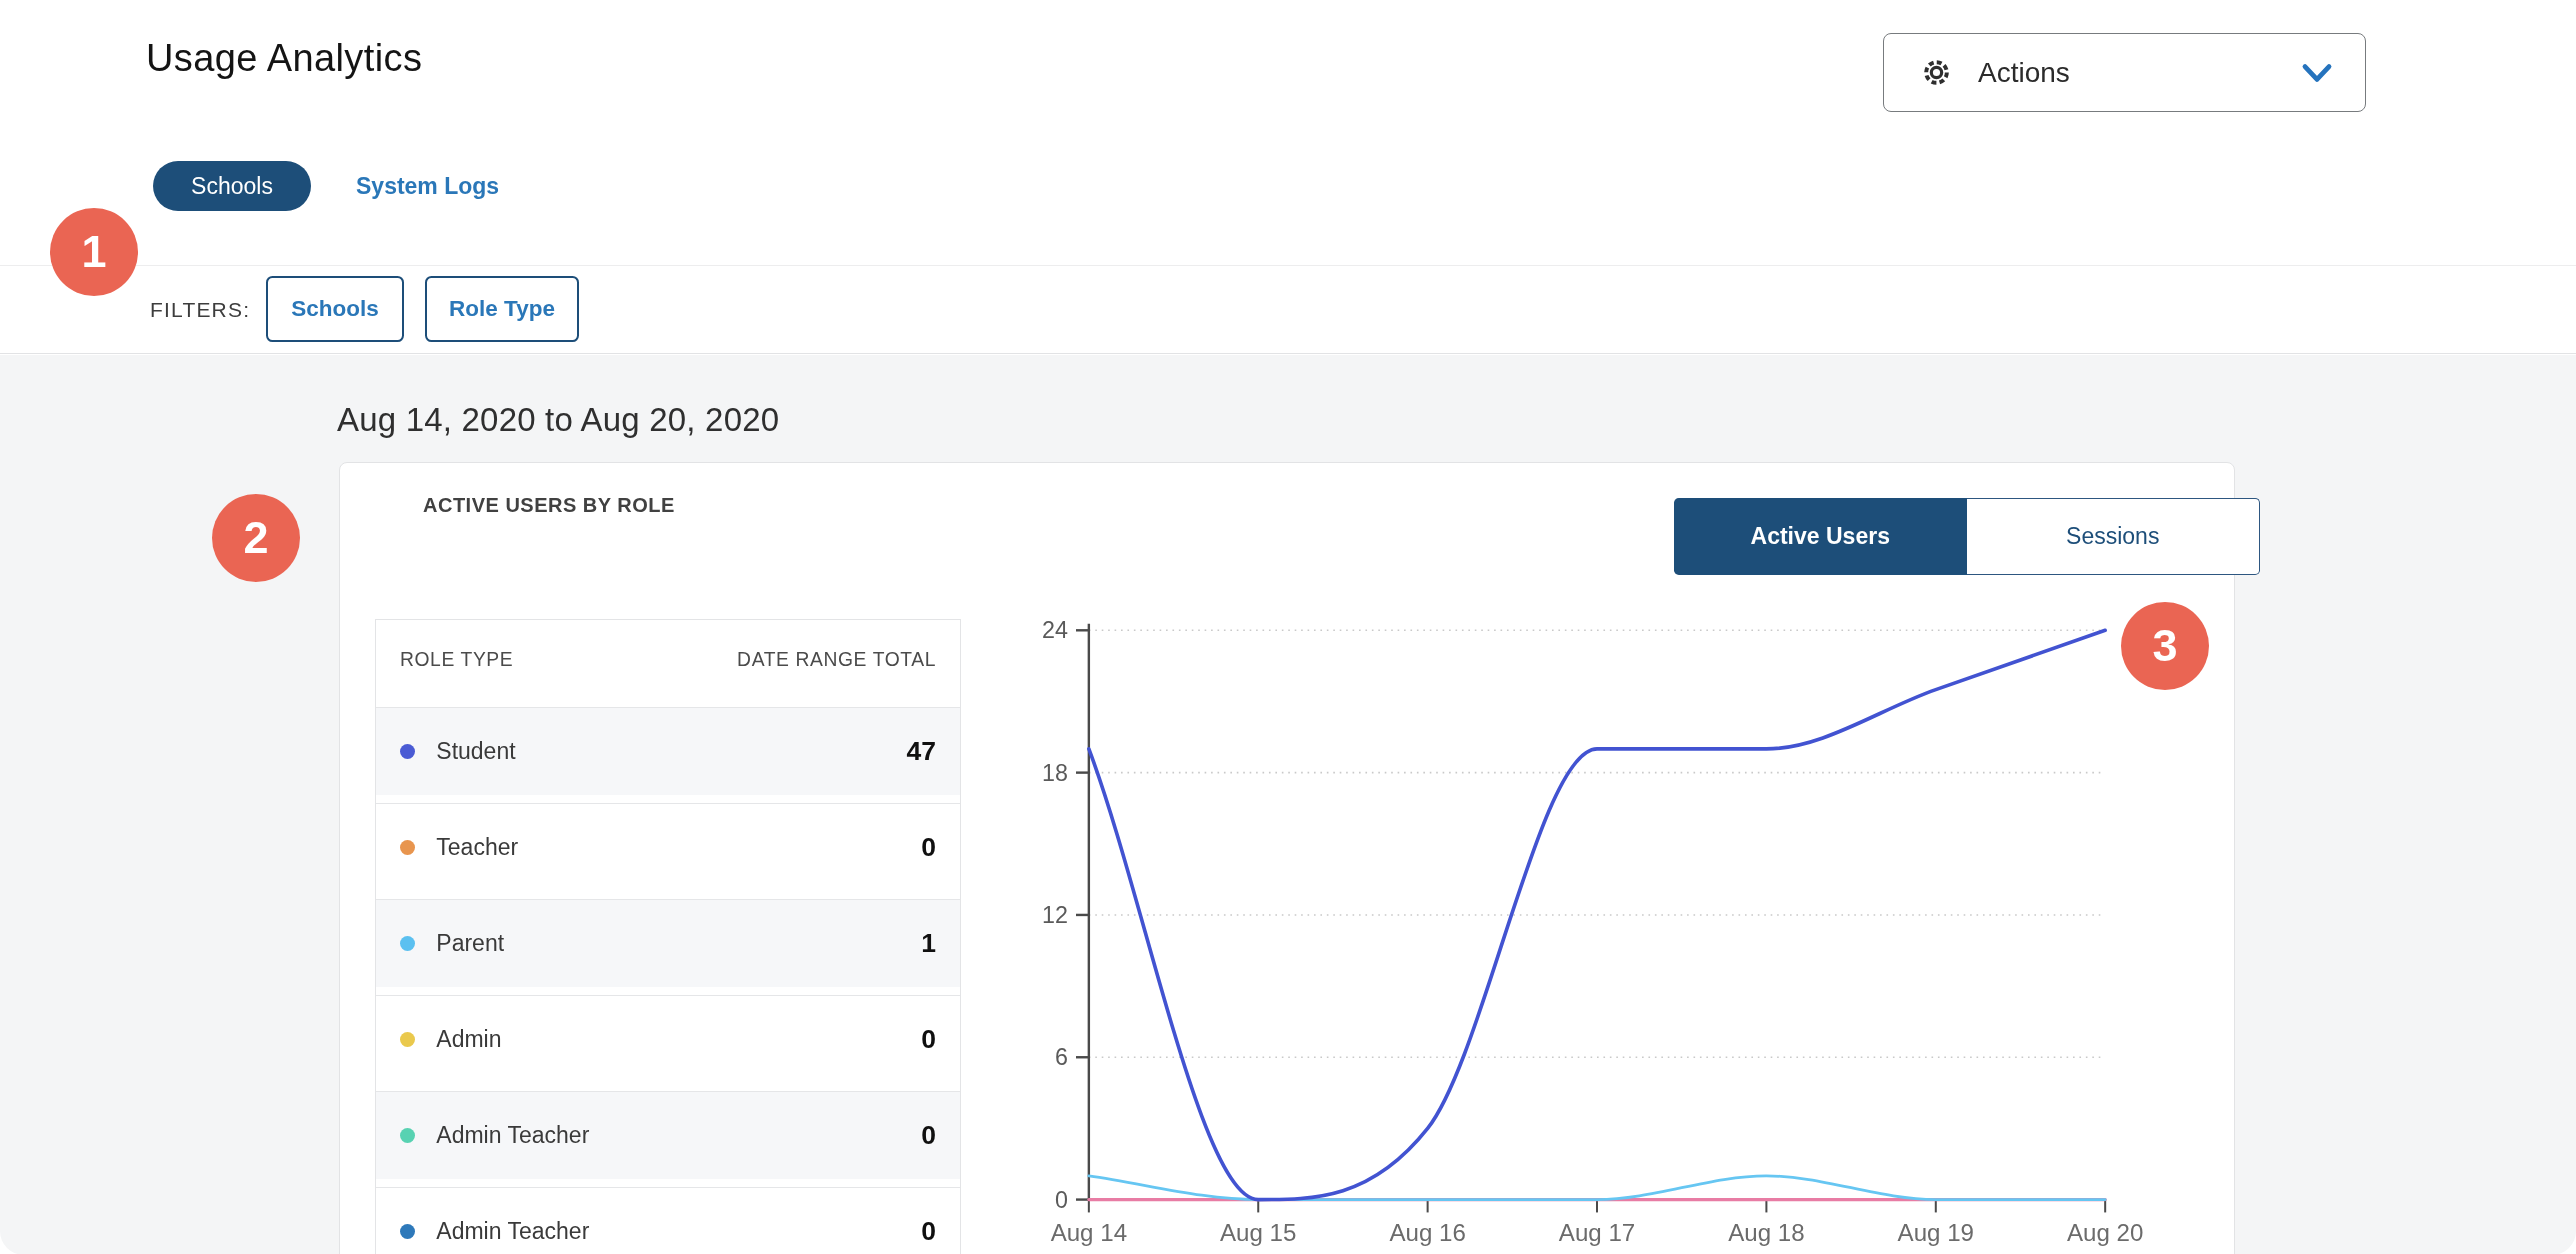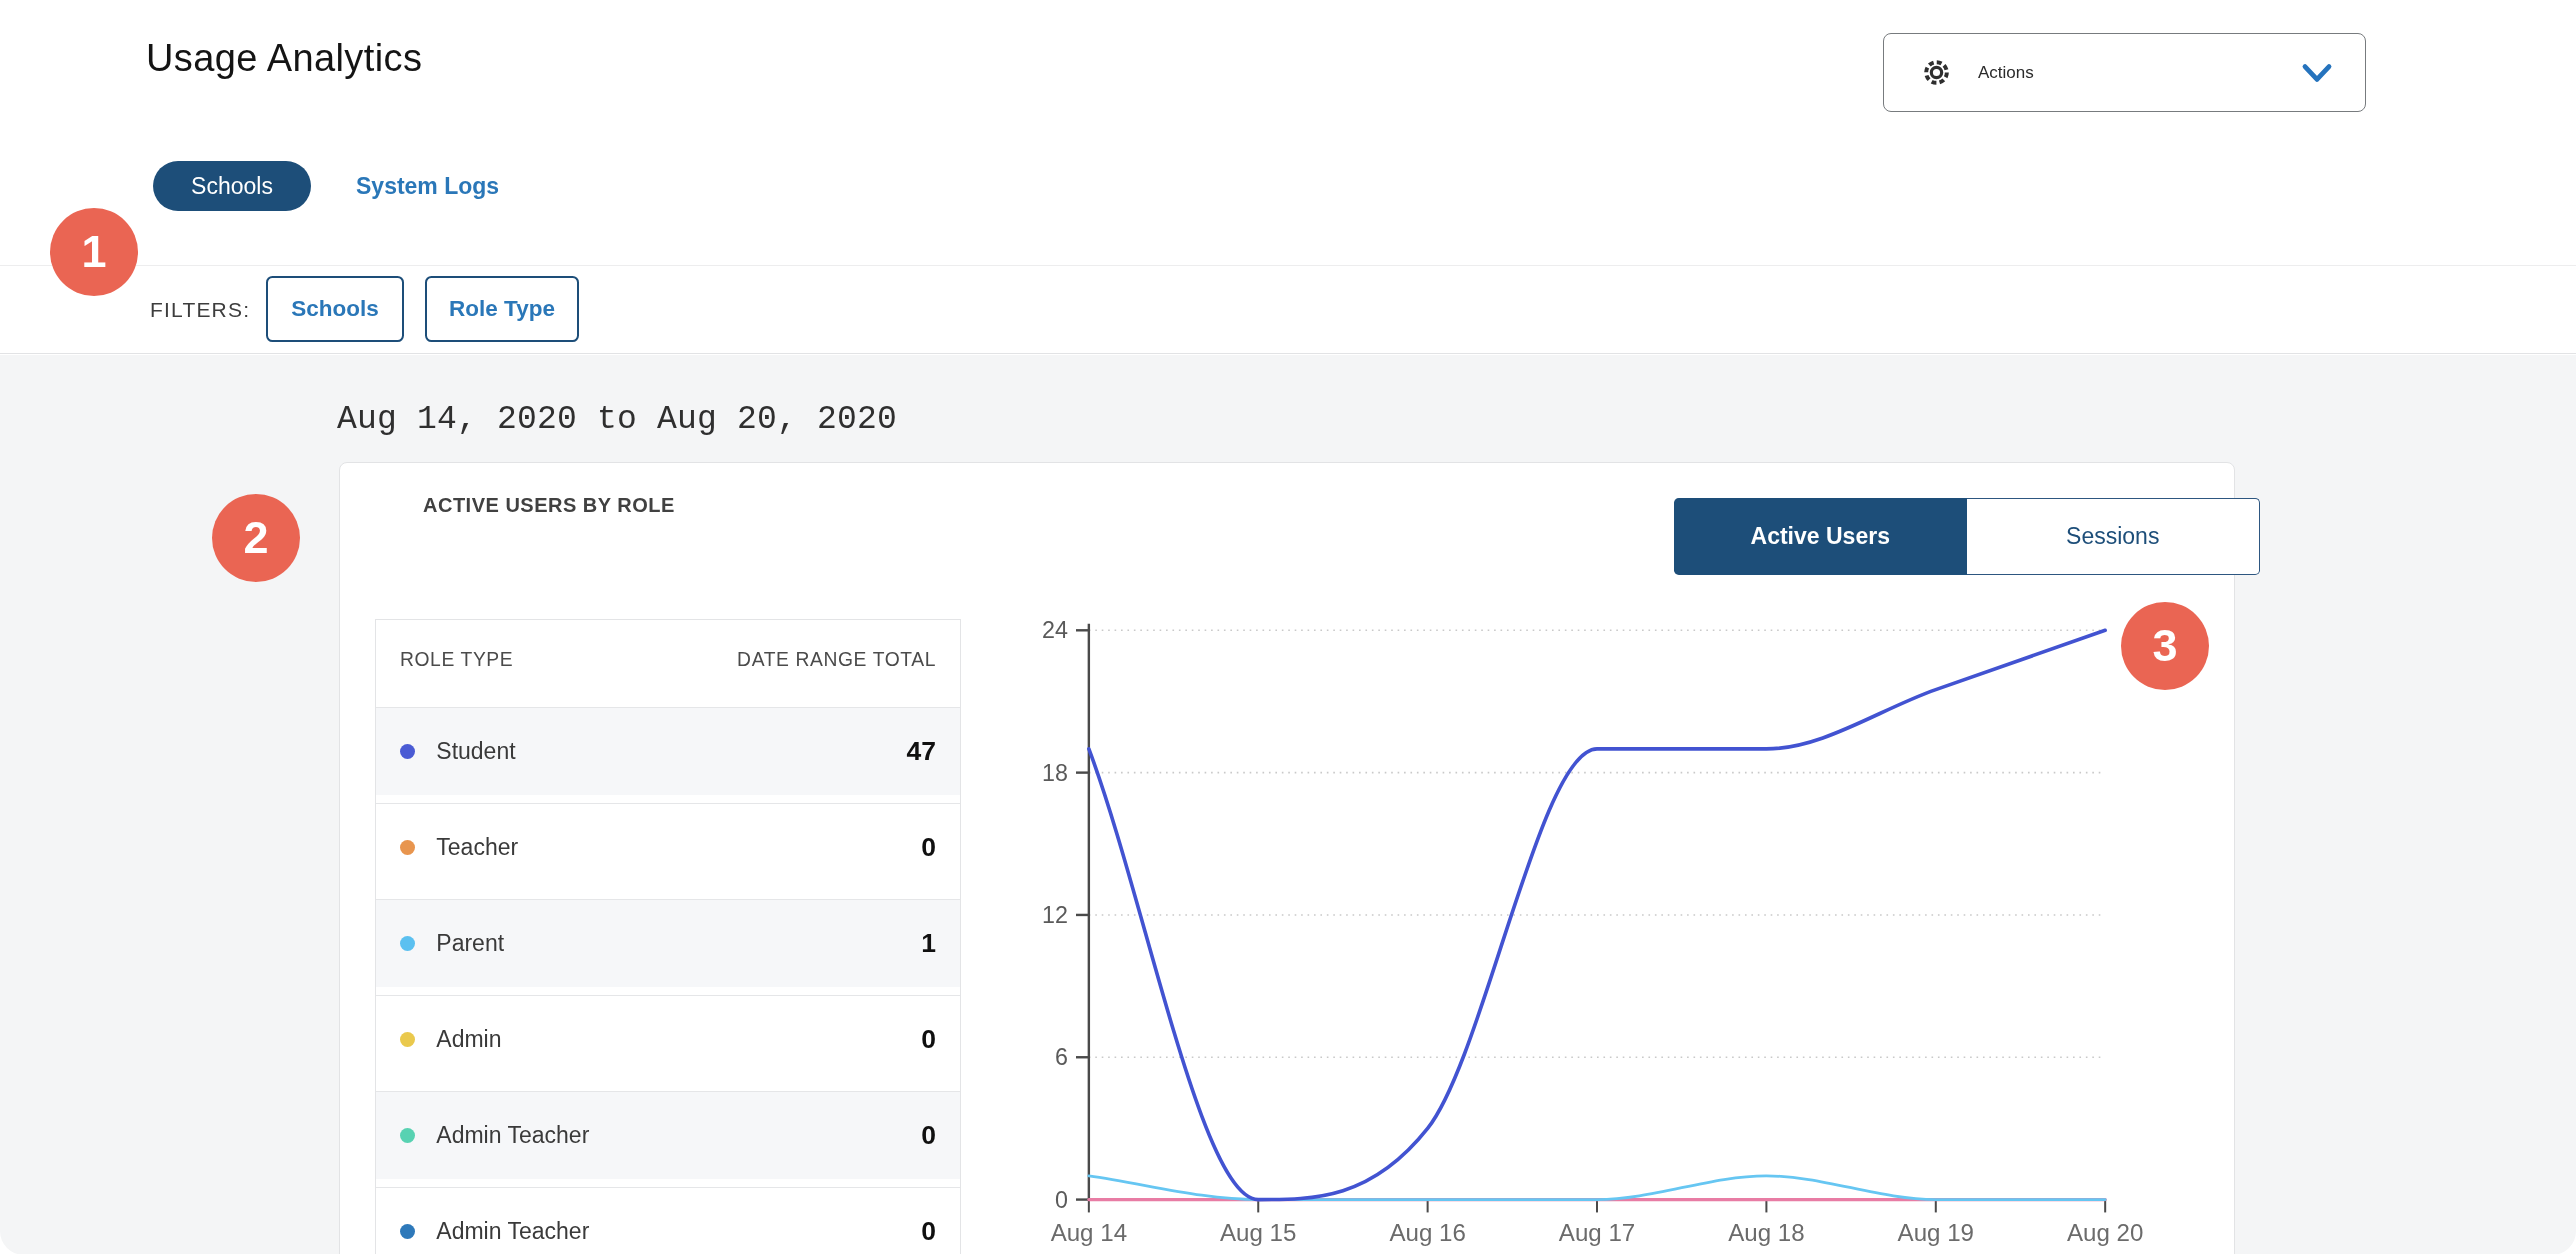--- a/index.html
+++ b/index.html
@@ -3,21 +3,21 @@
 <meta charset="utf-8">
 <style>
   html,body{margin:0;padding:0;}
   body{font-family:"Liberation Sans","DejaVu Sans",sans-serif;background:#ffffff;}
   #canvas{position:relative;width:2576px;height:1255px;overflow:hidden;background:#ffffff;border-radius:24px;}
 
   
   .page-title{position:absolute;left:146px;top:37px;font-size:38px;font-weight:400;color:#141414;letter-spacing:0.4px;}
   .actions-btn{position:absolute;left:1883px;top:33px;width:483px;height:79px;border:1.6px solid #777b7e;border-radius:8px;background:#fff;display:flex;align-items:center;box-sizing:border-box;cursor:pointer;}
   .actions-btn .gear{margin-left:35px;display:flex;align-items:center;}
-  .actions-btn .lbl{margin-left:24px;font-size:17px;color:#2b2b2b;}
+  .actions-btn .lbl{margin-left:24px;font-size:28px;color:#2b2b2b;}
   .actions-btn .chev{margin-left:auto;margin-right:32px;display:flex;align-items:center;}
 
   .tab-pill{position:absolute;left:153px;top:161px;width:158px;height:50px;background:#1d4e79;border-radius:26px;color:#fff;font-size:23px;display:flex;align-items:center;justify-content:center;cursor:pointer;}
   .tab-link{position:absolute;left:356px;top:161px;height:50px;display:flex;align-items:center;font-size:23px;font-weight:600;color:#2a77b8;cursor:pointer;}
 
   .hr1{position:absolute;left:0;top:265px;width:2576px;height:1.6px;background:#ededee;}
   .filters-row{position:absolute;left:0;top:266px;width:2576px;height:88px;background:#fff;border-bottom:1.6px solid #e2e3e5;box-sizing:border-box;}
   .filters-label{position:absolute;left:150px;top:0;height:87px;display:flex;align-items:center;font-size:21px;letter-spacing:1.2px;color:#3d3d3d;font-weight:500;}
   .filter-btn{position:absolute;top:9.7px;height:66px;border:2.4px solid #1d4e79;border-radius:6.4px;background:#fff;color:#2a77b8;font-size:22.5px;font-weight:bold;display:flex;align-items:center;justify-content:center;box-sizing:border-box;cursor:pointer;}
   .fb-schools{left:266px;width:138px;}
@@ -26,21 +26,21 @@
   .date-range{position:absolute;left:1883px;top:273px;width:506px;height:72px;border:1.6px solid #8d9399;border-radius:8px;background:#fff;display:flex;align-items:center;box-sizing:border-box;cursor:pointer;}
   .date-range .cal{margin-left:39px;display:flex;align-items:center;}
   .date-range .dtxt{font-size:24px;color:#333;letter-spacing:0.4px;}
   .d-start{margin-left:27px;}
   .d-end{margin-left:22.5px;}
   .date-range .arrow{margin-left:22.5px;display:flex;align-items:center;}
   .date-range .close{margin-left:19.3px;display:flex;align-items:center;cursor:pointer;}
 
   
   .gray-area{position:absolute;left:0;top:355px;width:2576px;height:900px;background:#f4f5f6;}
-  .section-heading{position:absolute;left:337px;top:401px;font-size:33px;font-weight:400;color:#2f2f2f;letter-spacing:0.2px;font-family:Liberation Mono, monospace;}
+  .section-heading{position:absolute;left:337px;top:401px;font-size:33px;font-weight:400;color:#2f2f2f;letter-spacing:0.2px;}
 
   .card{position:absolute;left:339px;top:462px;width:1896px;height:893px;background:#fff;border:1.6px solid #e2e3e5;border-radius:8px;box-sizing:border-box;}
   .card-title{position:absolute;left:35px;top:31px;font-size:20px;font-weight:bold;color:#414141;letter-spacing:0.5px;margin-left:48px;}
   .card-subtitle{position:absolute;left:35px;top:71px;font-size:22px;font-style:italic;color:#4d4d4d;}
 
   .toggle{position:absolute;left:1314px;top:35px;width:586px;height:77px;display:flex;border-radius:4.8px;padding-left:20px;}
   .toggle .seg{flex:1;display:flex;align-items:center;justify-content:center;font-size:23px;box-sizing:border-box;cursor:pointer;}
   .seg-active{background:#1d4e79;color:#fff;font-weight:bold;border-radius:4.8px 0 0 4.8px;}
   .seg-inactive{background:#fff;color:#1d4e79;border:1.6px solid #2d5680;border-left:none;border-radius:0 4.8px 4.8px 0;}
 

